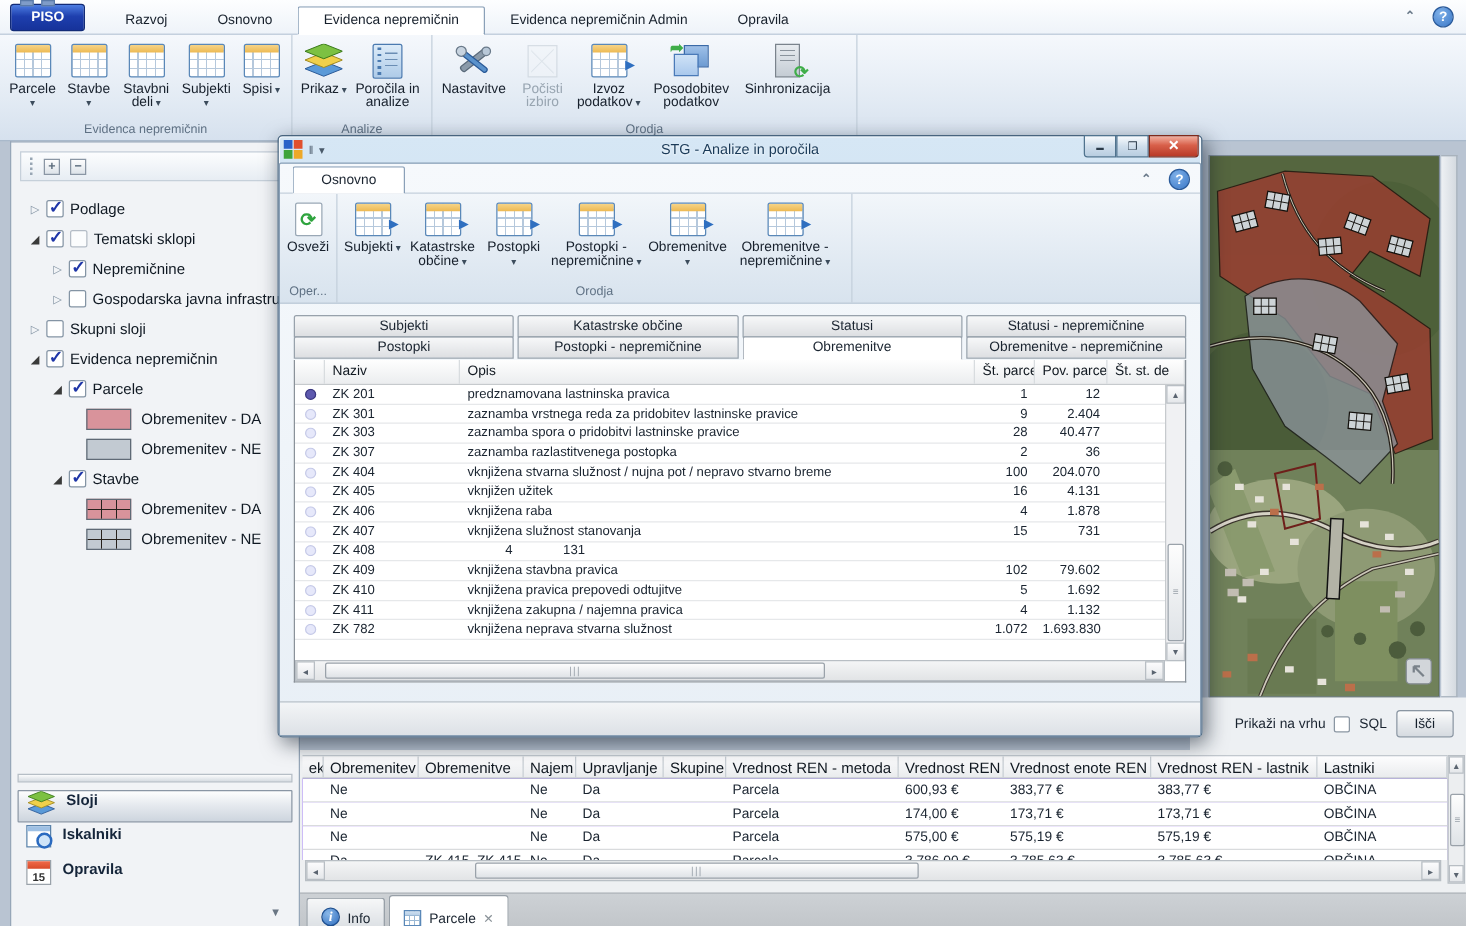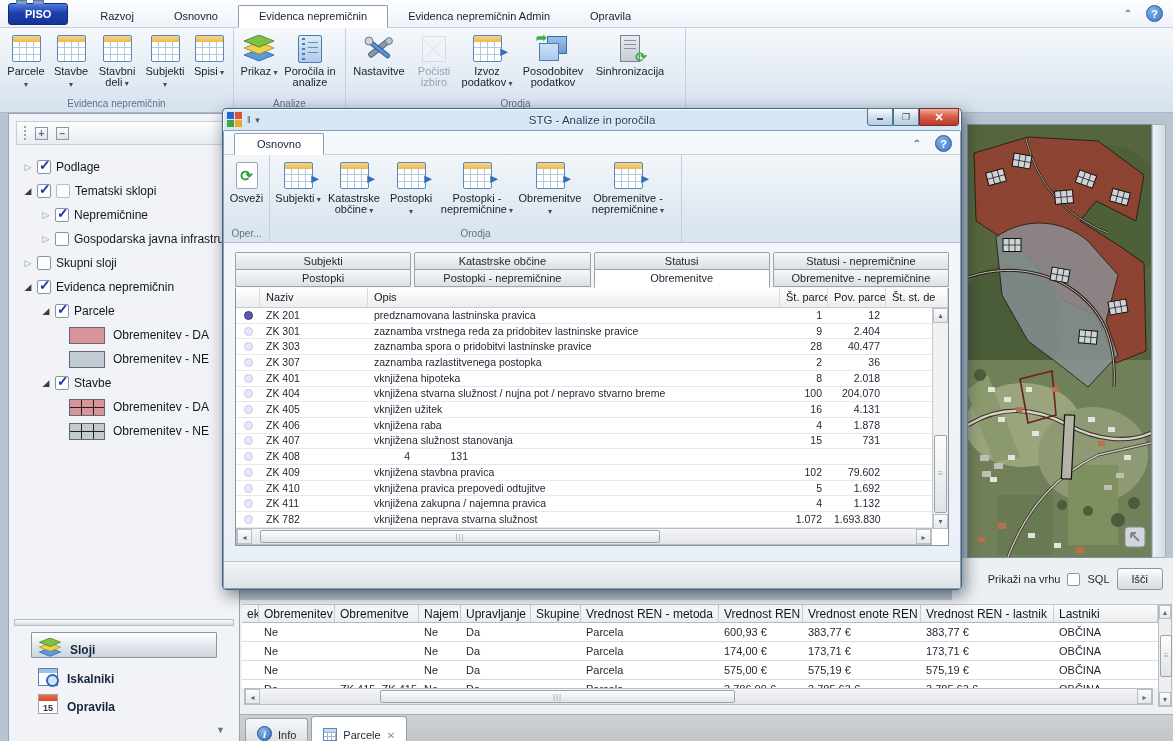--- a/index.html
+++ b/index.html
@@ -57,21 +57,21 @@
 .cb{width:14px;height:14px;background:#fff;border:1px solid #8494a4;margin:0 5px 0 2px;position:relative;flex:none;border-radius:2px}
 .cb.ck::after{content:"✓";position:absolute;left:1px;top:-4px;color:#1f36a8;font-weight:bold;font-size:14px}
 .ebox{width:14px;height:14px;border:1px solid #b4bcc6;background:#fbfcfd;margin-right:5px;flex:none;border-radius:2px}
 .sw{width:36px;height:17px;border:1px solid #5f6a76;margin-right:8px;flex:none}
 .sw.solidr{background:#d9939b}
 .sw.solidg{background:#c2cad2}
 .sw.gridr{background:#d9939b;background-image:repeating-linear-gradient(90deg,transparent 0 11px,#26211c 11px 12px),repeating-linear-gradient(0deg,transparent 0 7px,#26211c 7px 8px)}
 .sw.gridg{background:#c2cad2;background-image:repeating-linear-gradient(90deg,transparent 0 11px,#26211c 11px 12px),repeating-linear-gradient(0deg,transparent 0 7px,#26211c 7px 8px)}
 .lp-nav{position:absolute;left:0;right:0;bottom:0;height:122px}
 .nav-handle{height:7px;margin:0 5px 6px;background:linear-gradient(#fafbfc,#d6dce2);border:1px solid #b6bec6}
-.nav-btn{height:26px;display:flex;align-items:flex-end;gap:9px;padding:0 7px;margin:2px 22px;font-weight:bold;color:#15253a;font-size:12px}
+.nav-btn{height:26px;display:flex;align-items:flex-start;gap:9px;padding:0 7px;margin:2px 5px;font-weight:bold;color:#15253a;font-size:12px}
 .nav-btn.sel{background:linear-gradient(#fefefe,#e6eaef 45%,#cdd5de);border:1px solid #8a96a4;border-radius:1px}
 .nav-caret{position:absolute;right:14px;bottom:6px;color:#6a7684;font-size:9px}
 .nav-caret::after{content:"▼"}
 .ico-find{width:20px;height:18px;background:#fff;border:1px solid #5a82aa;position:relative}
 .ico-find::before{content:"";position:absolute;left:0;right:0;top:0;height:4px;background:#9ec0e4}
 .ico-find::after{content:"";position:absolute;right:-2px;bottom:-2px;width:9px;height:9px;border:2px solid #2a6ac0;border-radius:50%;background:#cfe4f8}
 .ico-cal{width:20px;height:20px;background:#fff;border:1px solid #9aa2aa;position:relative;font-size:9px;font-weight:bold;text-align:center;color:#333;line-height:26px}
 .ico-cal::before{content:"";position:absolute;left:0;right:0;top:0;height:6px;background:linear-gradient(#f06a4a,#d84a2a)}
 
 .map{position:absolute;left:967px;top:124px;width:185px;height:434px;border:1px solid #7e8c9a;background:#55663f}
@@ -701,30 +701,20 @@
             <span class="d1">ZK 307</span>
             <span class="d2">zaznamba razlastitvenega postopka</span>
             <span class="d3">2</span>
             <span class="d4">36</span>
             <span class="d5"></span>
           </div>
         <div class="drow">
             <span class="d0">
               <span class="dot"></span>
             </span>
-            <span class="d1">ZK 401</span>
-            <span class="d2">vknjižena hipoteka</span>
-            <span class="d3">8</span>
-            <span class="d4">2.018</span>
-            <span class="d5"></span>
-          </div>
-        <div class="drow">
-            <span class="d0">
-              <span class="dot"></span>
-            </span>
             <span class="d1">ZK 404</span>
             <span class="d2">vknjižena stvarna služnost / nujna pot / nepravo stvarno breme</span>
             <span class="d3">100</span>
             <span class="d4">204.070</span>
             <span class="d5"></span>
           </div>
         <div class="drow">
             <span class="d0">
               <span class="dot"></span>
             </span>

